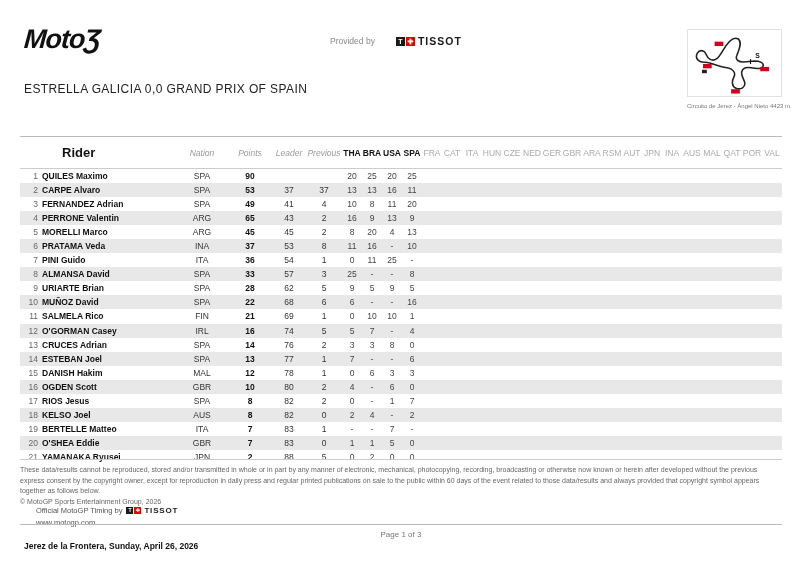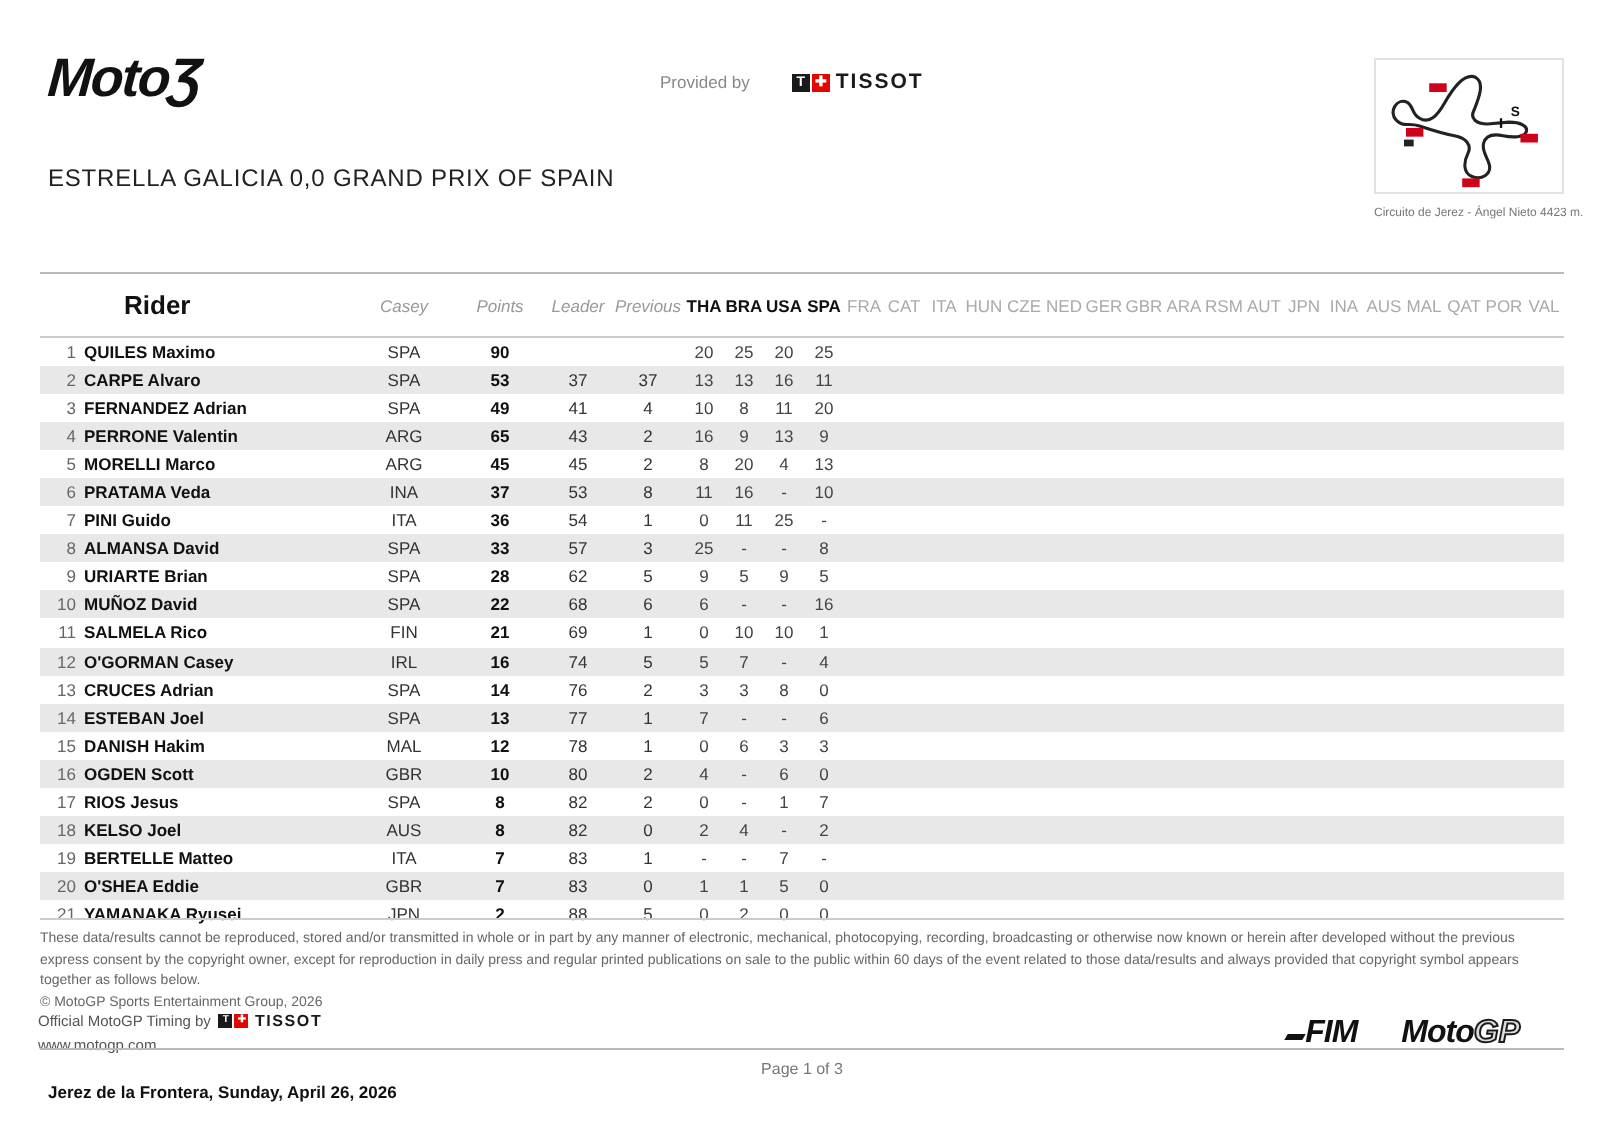--- a/index.html
+++ b/index.html
@@ -41,21 +41,21 @@
   td.c-points { text-align:center; font-weight:bold; color:#111; }
   td.c-gap { text-align:center; color:#333; }
   td.c-race { text-align:center; color:#444; }
   col.c-pos { width:22px; } col.c-name { width:134px; } col.c-nation { width:52px; }
   col.c-points { width:44px; } col.c-leader { width:34px; } col.c-prev { width:36px; }
   col.c-race { width:20px; }
 
   
   .disclaimer { position:absolute; left:20px; top:459px; width:762px; border-top:1px solid #ccc; padding-top:5px; font-size:7px; line-height:10.5px; color:#666; }
   .copyright { font-size:7px; color:#666; }
-  .timing-block { position:absolute; left:19px; top:506px; }
+  .timing-block { position:absolute; left:36px; top:506px; }
   .timing-line { display:flex; align-items:center; gap:4px; font-size:7.5px; color:#555; }
   .timing-line .tissot-sq { width:7px; height:7px; line-height:7px; font-size:5px; }
   .timing-line .tissot-word { font-size:8px; letter-spacing:.8px; }
   .website { font-size:7.5px; color:#555; margin-top:3px; }
   .bottom-line { position:absolute; left:20px; top:524px; width:762px; border-top:1px solid #bbb; padding-top:4px; }
   .event-date { position:absolute; left:4px; top:16px; font-size:8.5px; font-weight:bold; color:#111; }
   .page-num { position:absolute; left:0; right:0; top:5px; text-align:center; font-size:8px; color:#777; }
   .logos { position:absolute; right:40px; top:508px; display:flex; align-items:center; gap:22px; }
   .fim-logo { display:flex; align-items:center; font-size:16px; font-weight:bold; font-style:italic; letter-spacing:-.5px; color:#111; }
   .fim-wing { display:inline-block; width:9px; height:3px; background:#111; transform:skewX(-30deg); margin-right:1px; margin-top:2px; }
@@ -123,21 +123,21 @@
           <col class="c-race">
           <col class="c-race">
           <col class="c-race">
           <col class="c-race">
           <col class="c-race">
         </colgroup>
       <thead>
         <tr id="head-row">
           <th class="c-pos"></th>
           <th class="c-name">Rider</th>
-          <th class="c-ital">Casey</th>
+          <th class="c-ital">Nation</th>
           <th class="c-ital">Points</th>
           <th class="c-ital">Leader</th>
           <th class="c-ital">Previous</th>
         <th class="c-race race-done">THA</th>
             <th class="c-race race-done">BRA</th>
             <th class="c-race race-done">USA</th>
             <th class="c-race race-done">SPA</th>
             <th class="c-race race-future">FRA</th>
             <th class="c-race race-future">CAT</th>
             <th class="c-race race-future">ITA</th>
@@ -808,21 +808,14 @@
       </span>
     </div>
     <div class="website">www.motogp.com</div>
   </div>
 
   <div class="bottom-line">
     <span class="event-date">Jerez de la Frontera, Sunday, April 26, 2026</span>
     <span class="page-num">Page 1 of 3</span>
   </div>
 
-  <div class="logos">
-    <span class="fim-logo">
-        <span class="fim-wing"></span>
-        <span>FIM</span>
-      </span>
-    <span class="motogp-logo"><span>Moto</span><span class="gp-outline">GP</span></span>
-  </div>
 
 </div>
 
 </body></html>

